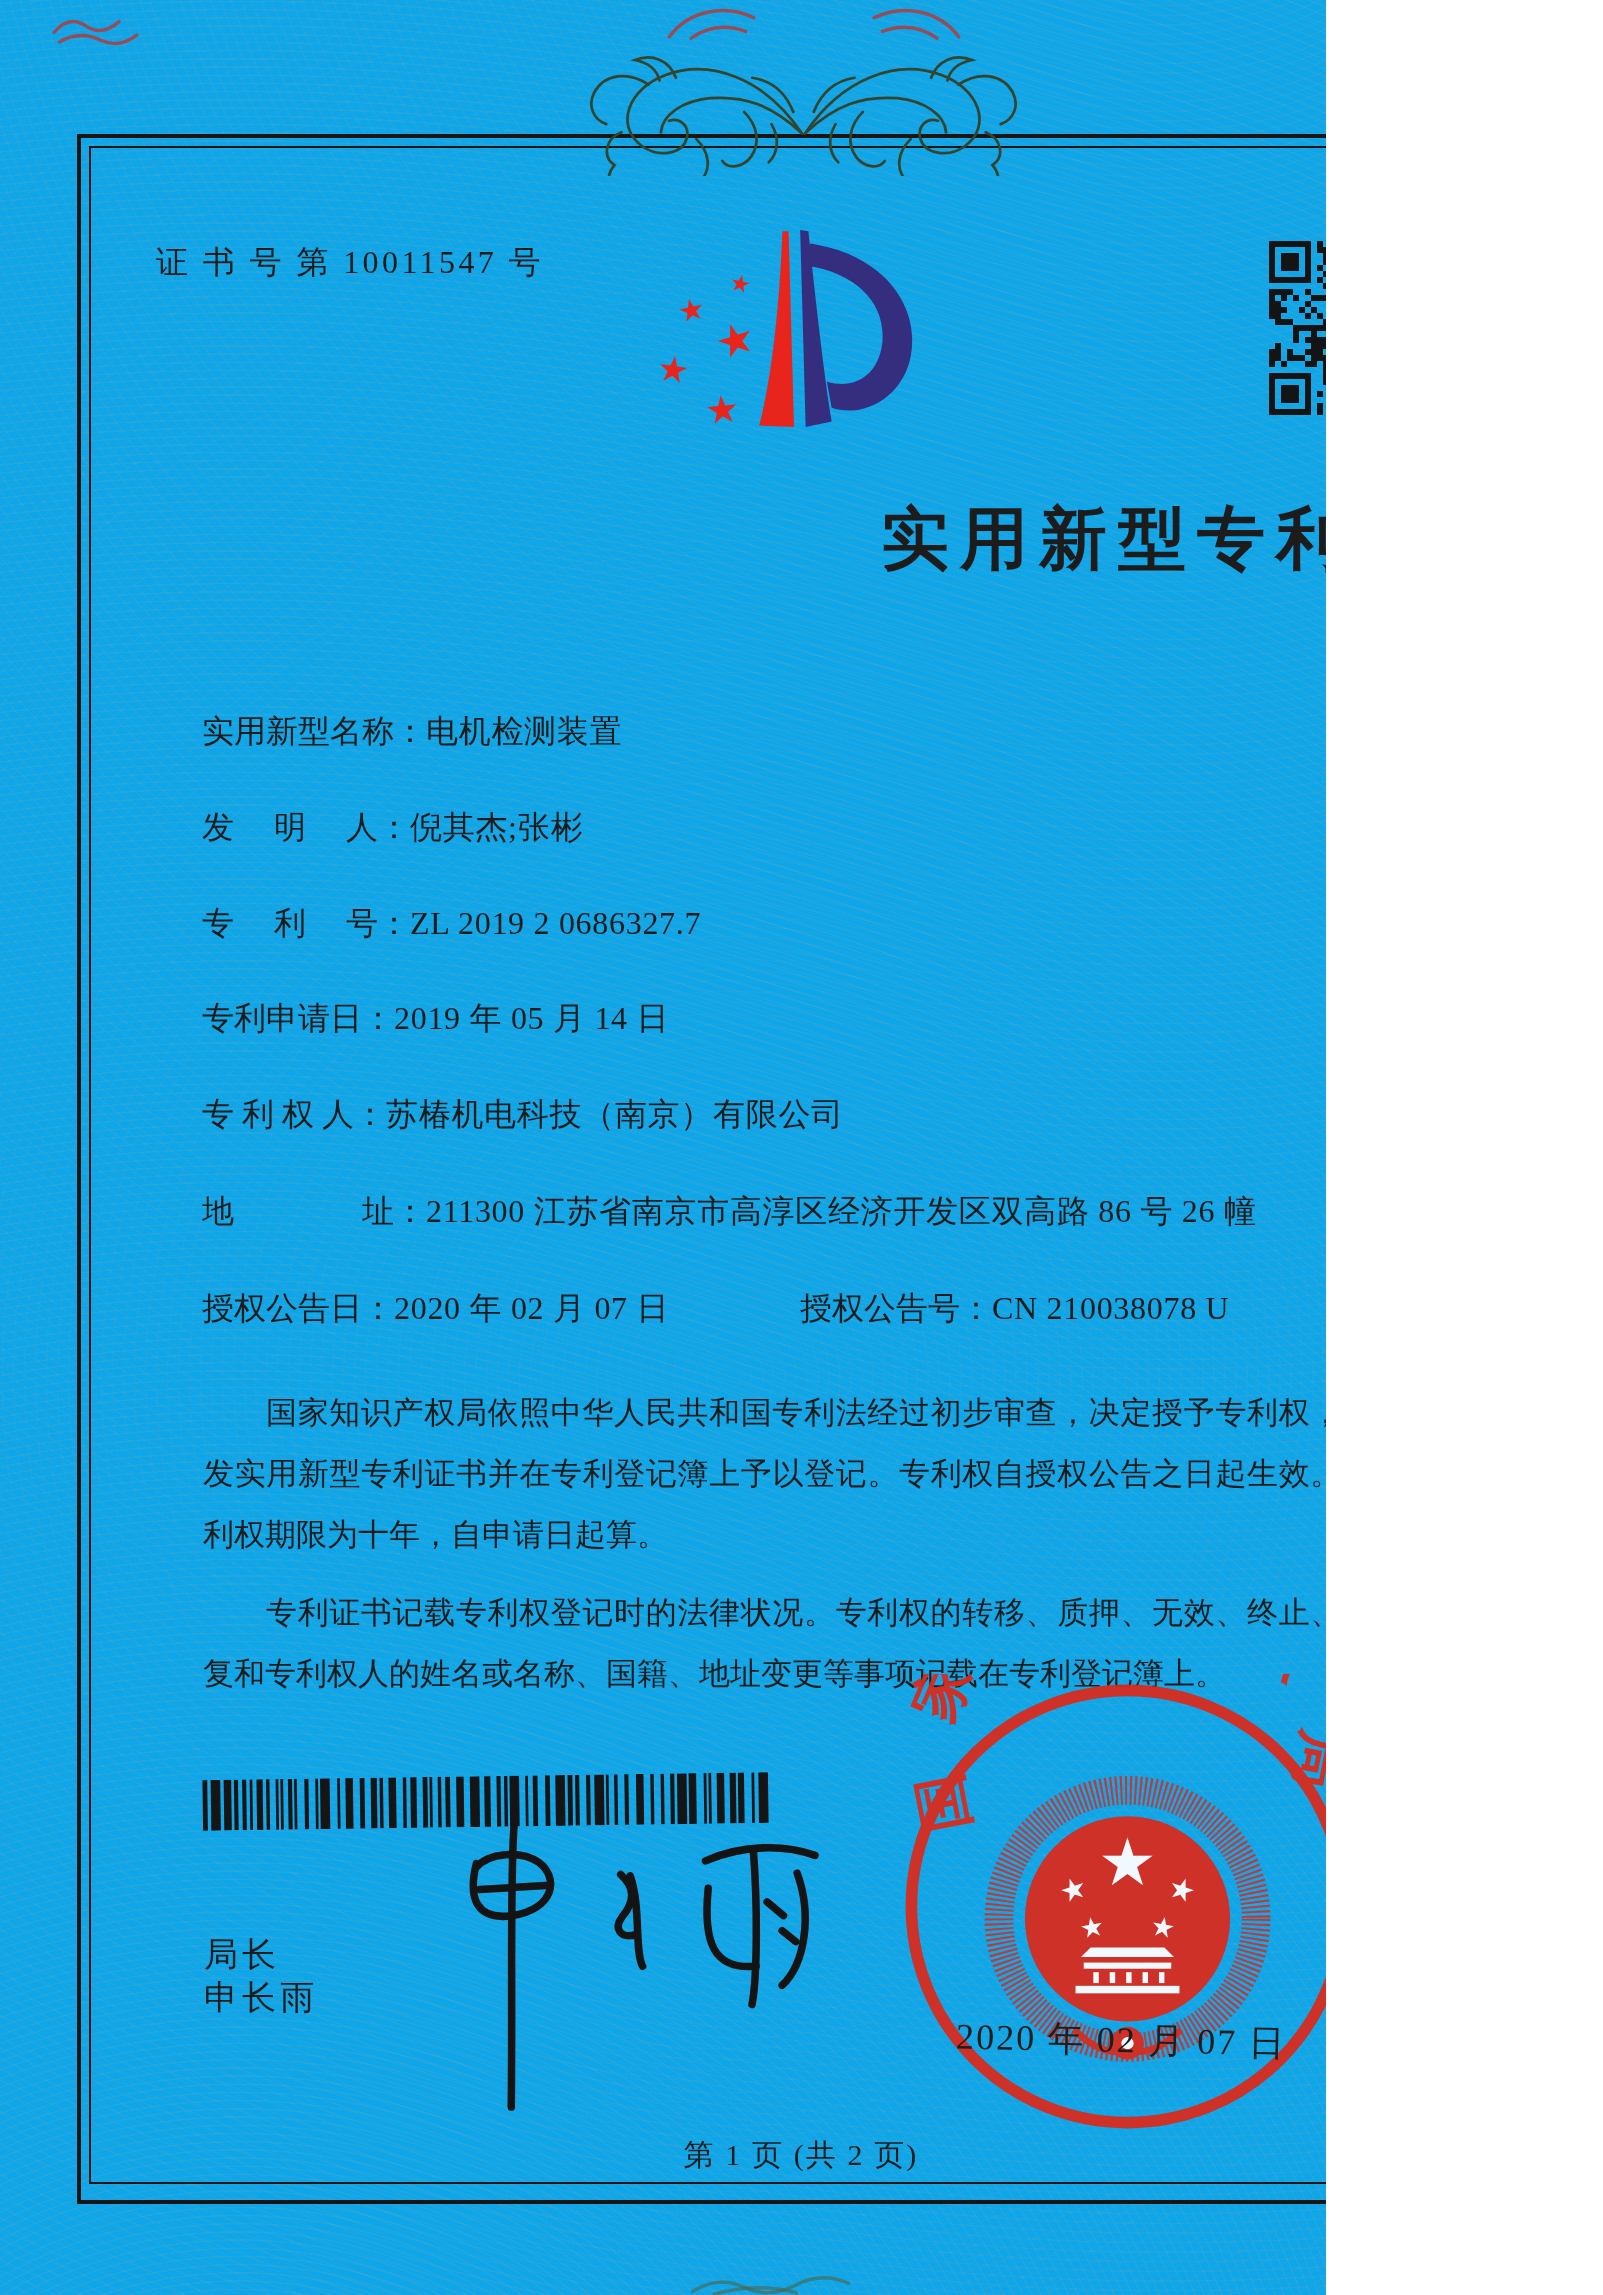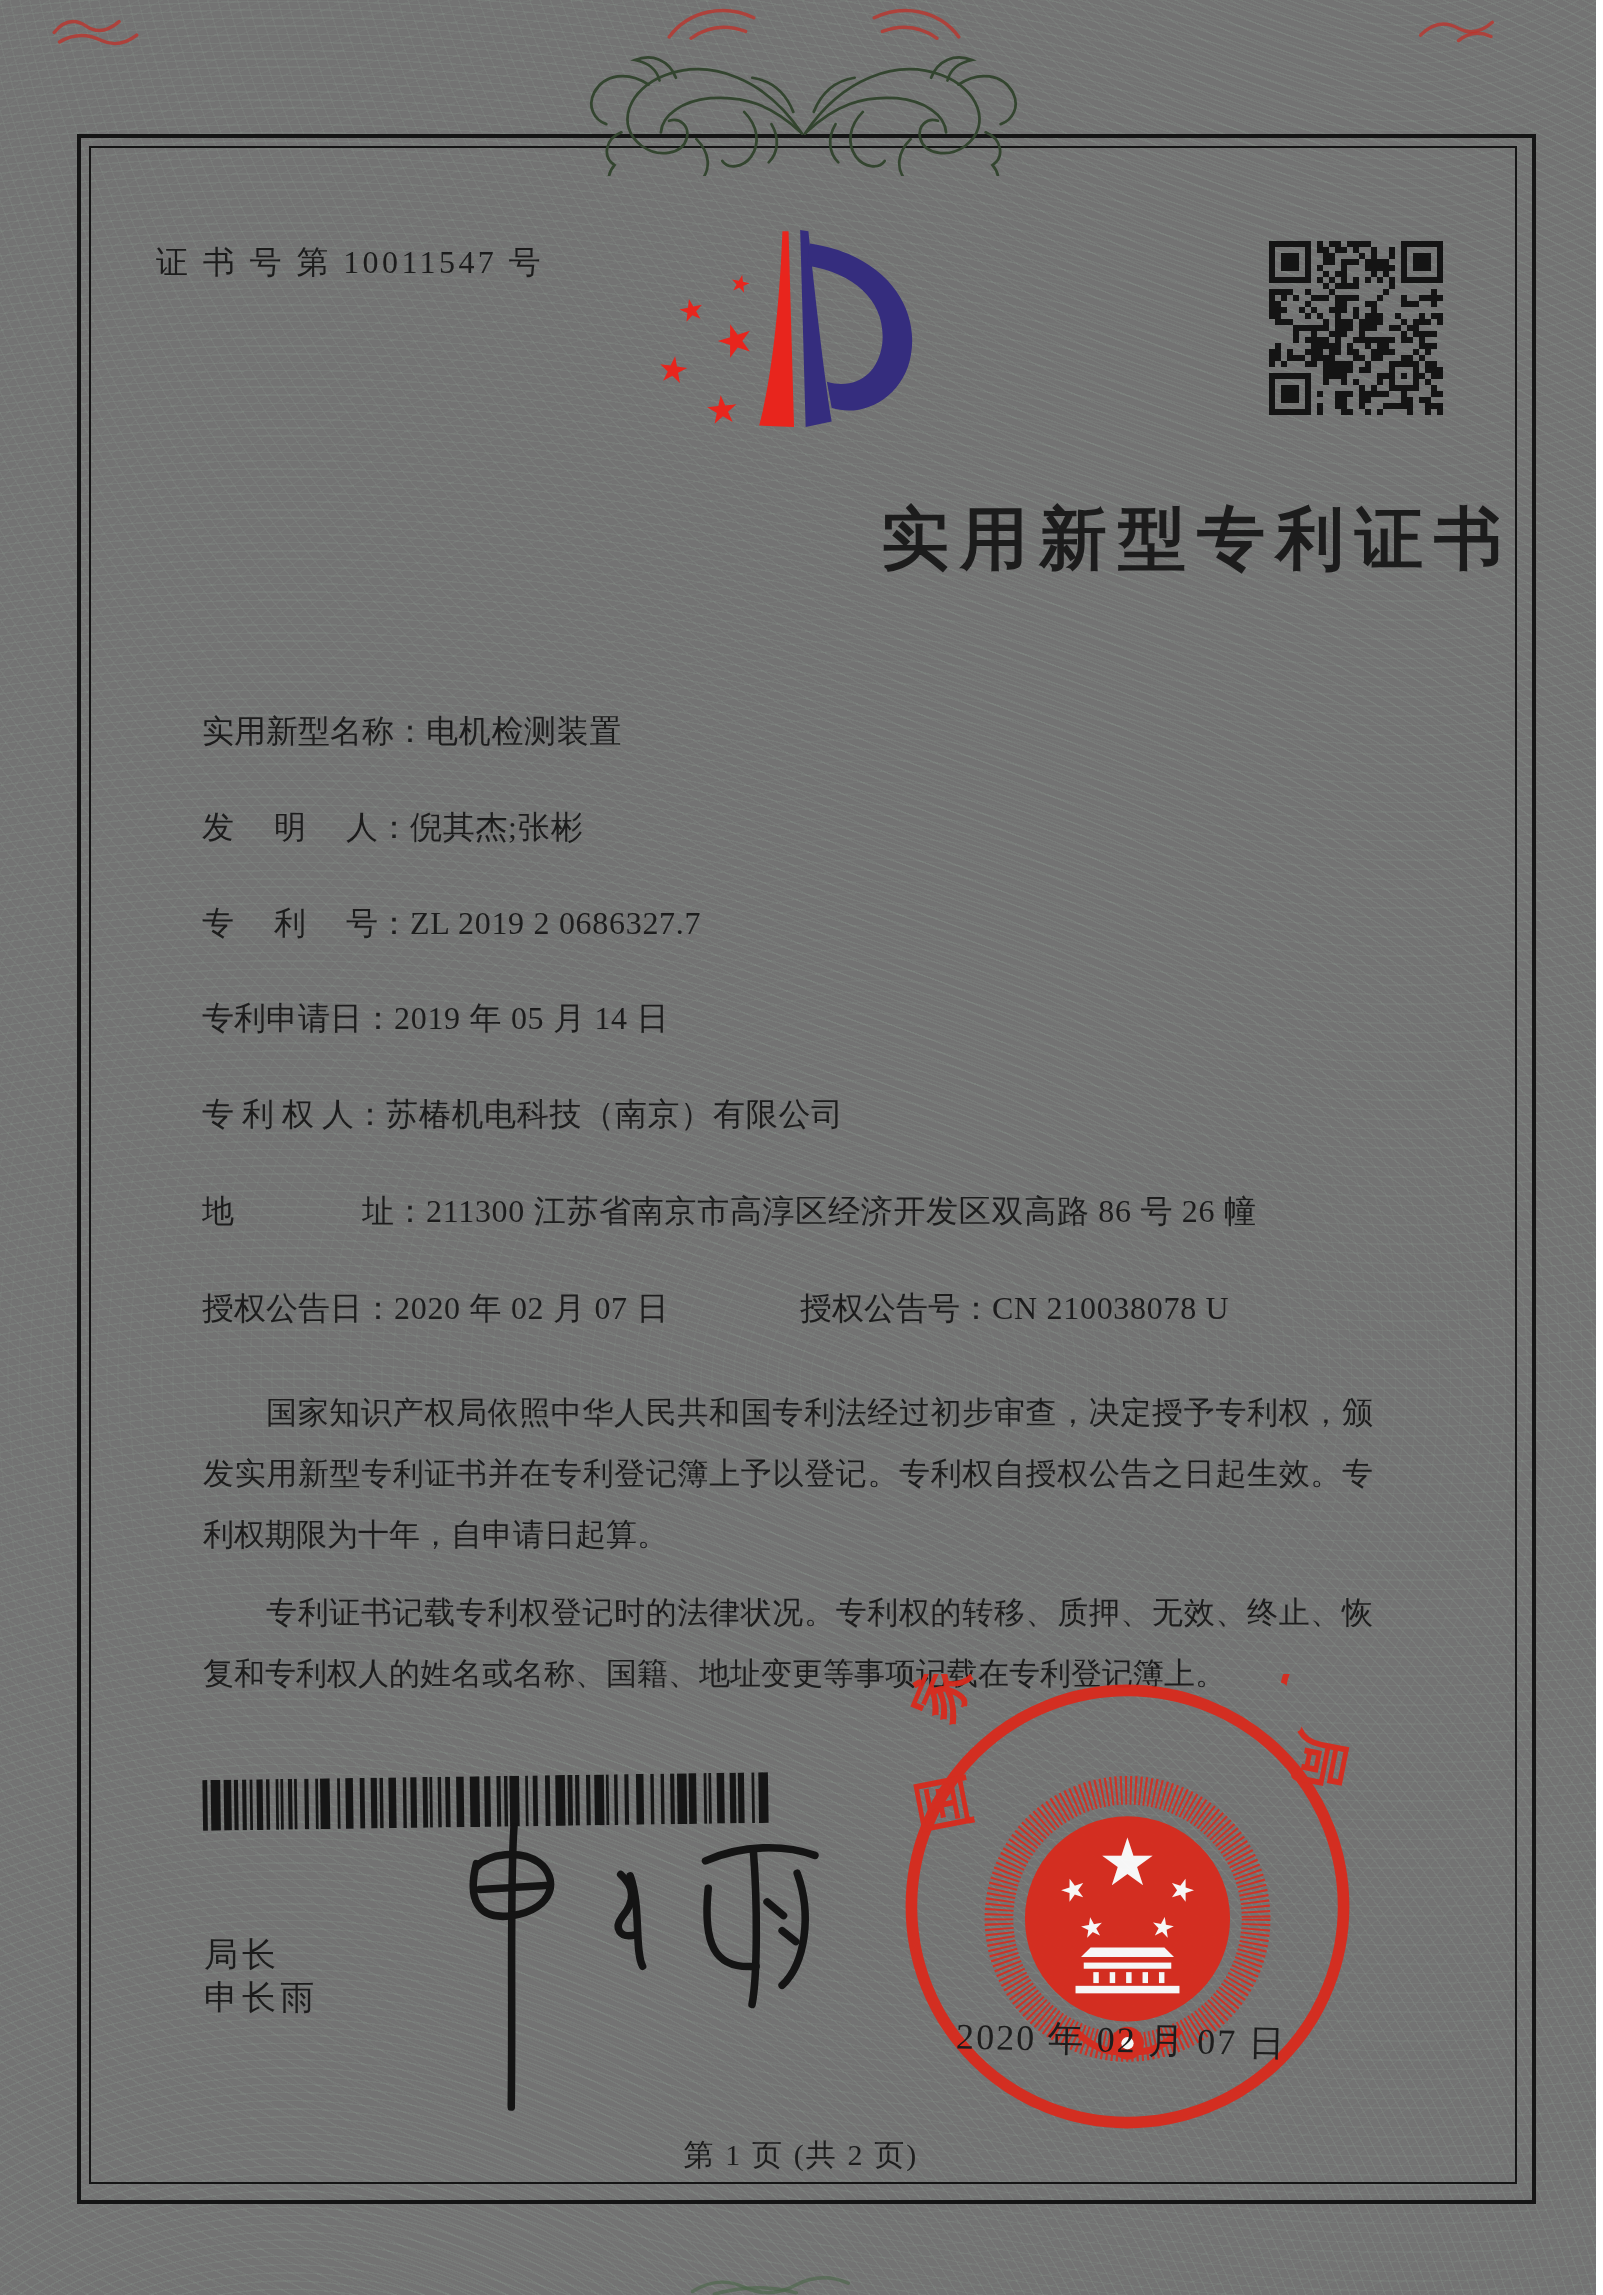--- a/index.html
+++ b/index.html
@@ -1,17 +1,17 @@
 <!DOCTYPE html>
 <html style="font-size:11px"><head>
 <meta charset="utf-8">
 <style>
   html,body{margin:0;padding:0;background:#ffffff;}
   .page{
-    position:relative;width:1596px;height:2295px;background:#737373;overflow:hidden;
+    position:relative;width:1326px;height:2295px;background:#0ea5e9;overflow:hidden;
     font-family:"Liberation Serif","DejaVu Serif",serif;color:#1c1c1c;
   }
   
   .texture{
     position:absolute;inset:0;z-index:0;pointer-events:none;
     background:
       repeating-radial-gradient(circle at 18% 118%, rgba(150,172,156,.14) 0 1.4px, transparent 1.4px 8.2px),
       repeating-radial-gradient(circle at 88% -14%, rgba(150,172,156,.11) 0 1.4px, transparent 1.4px 9.6px),
       repeating-radial-gradient(circle at 55% 60%, rgba(150,172,156,.07) 0 1.4px, transparent 1.4px 11px);
   }

